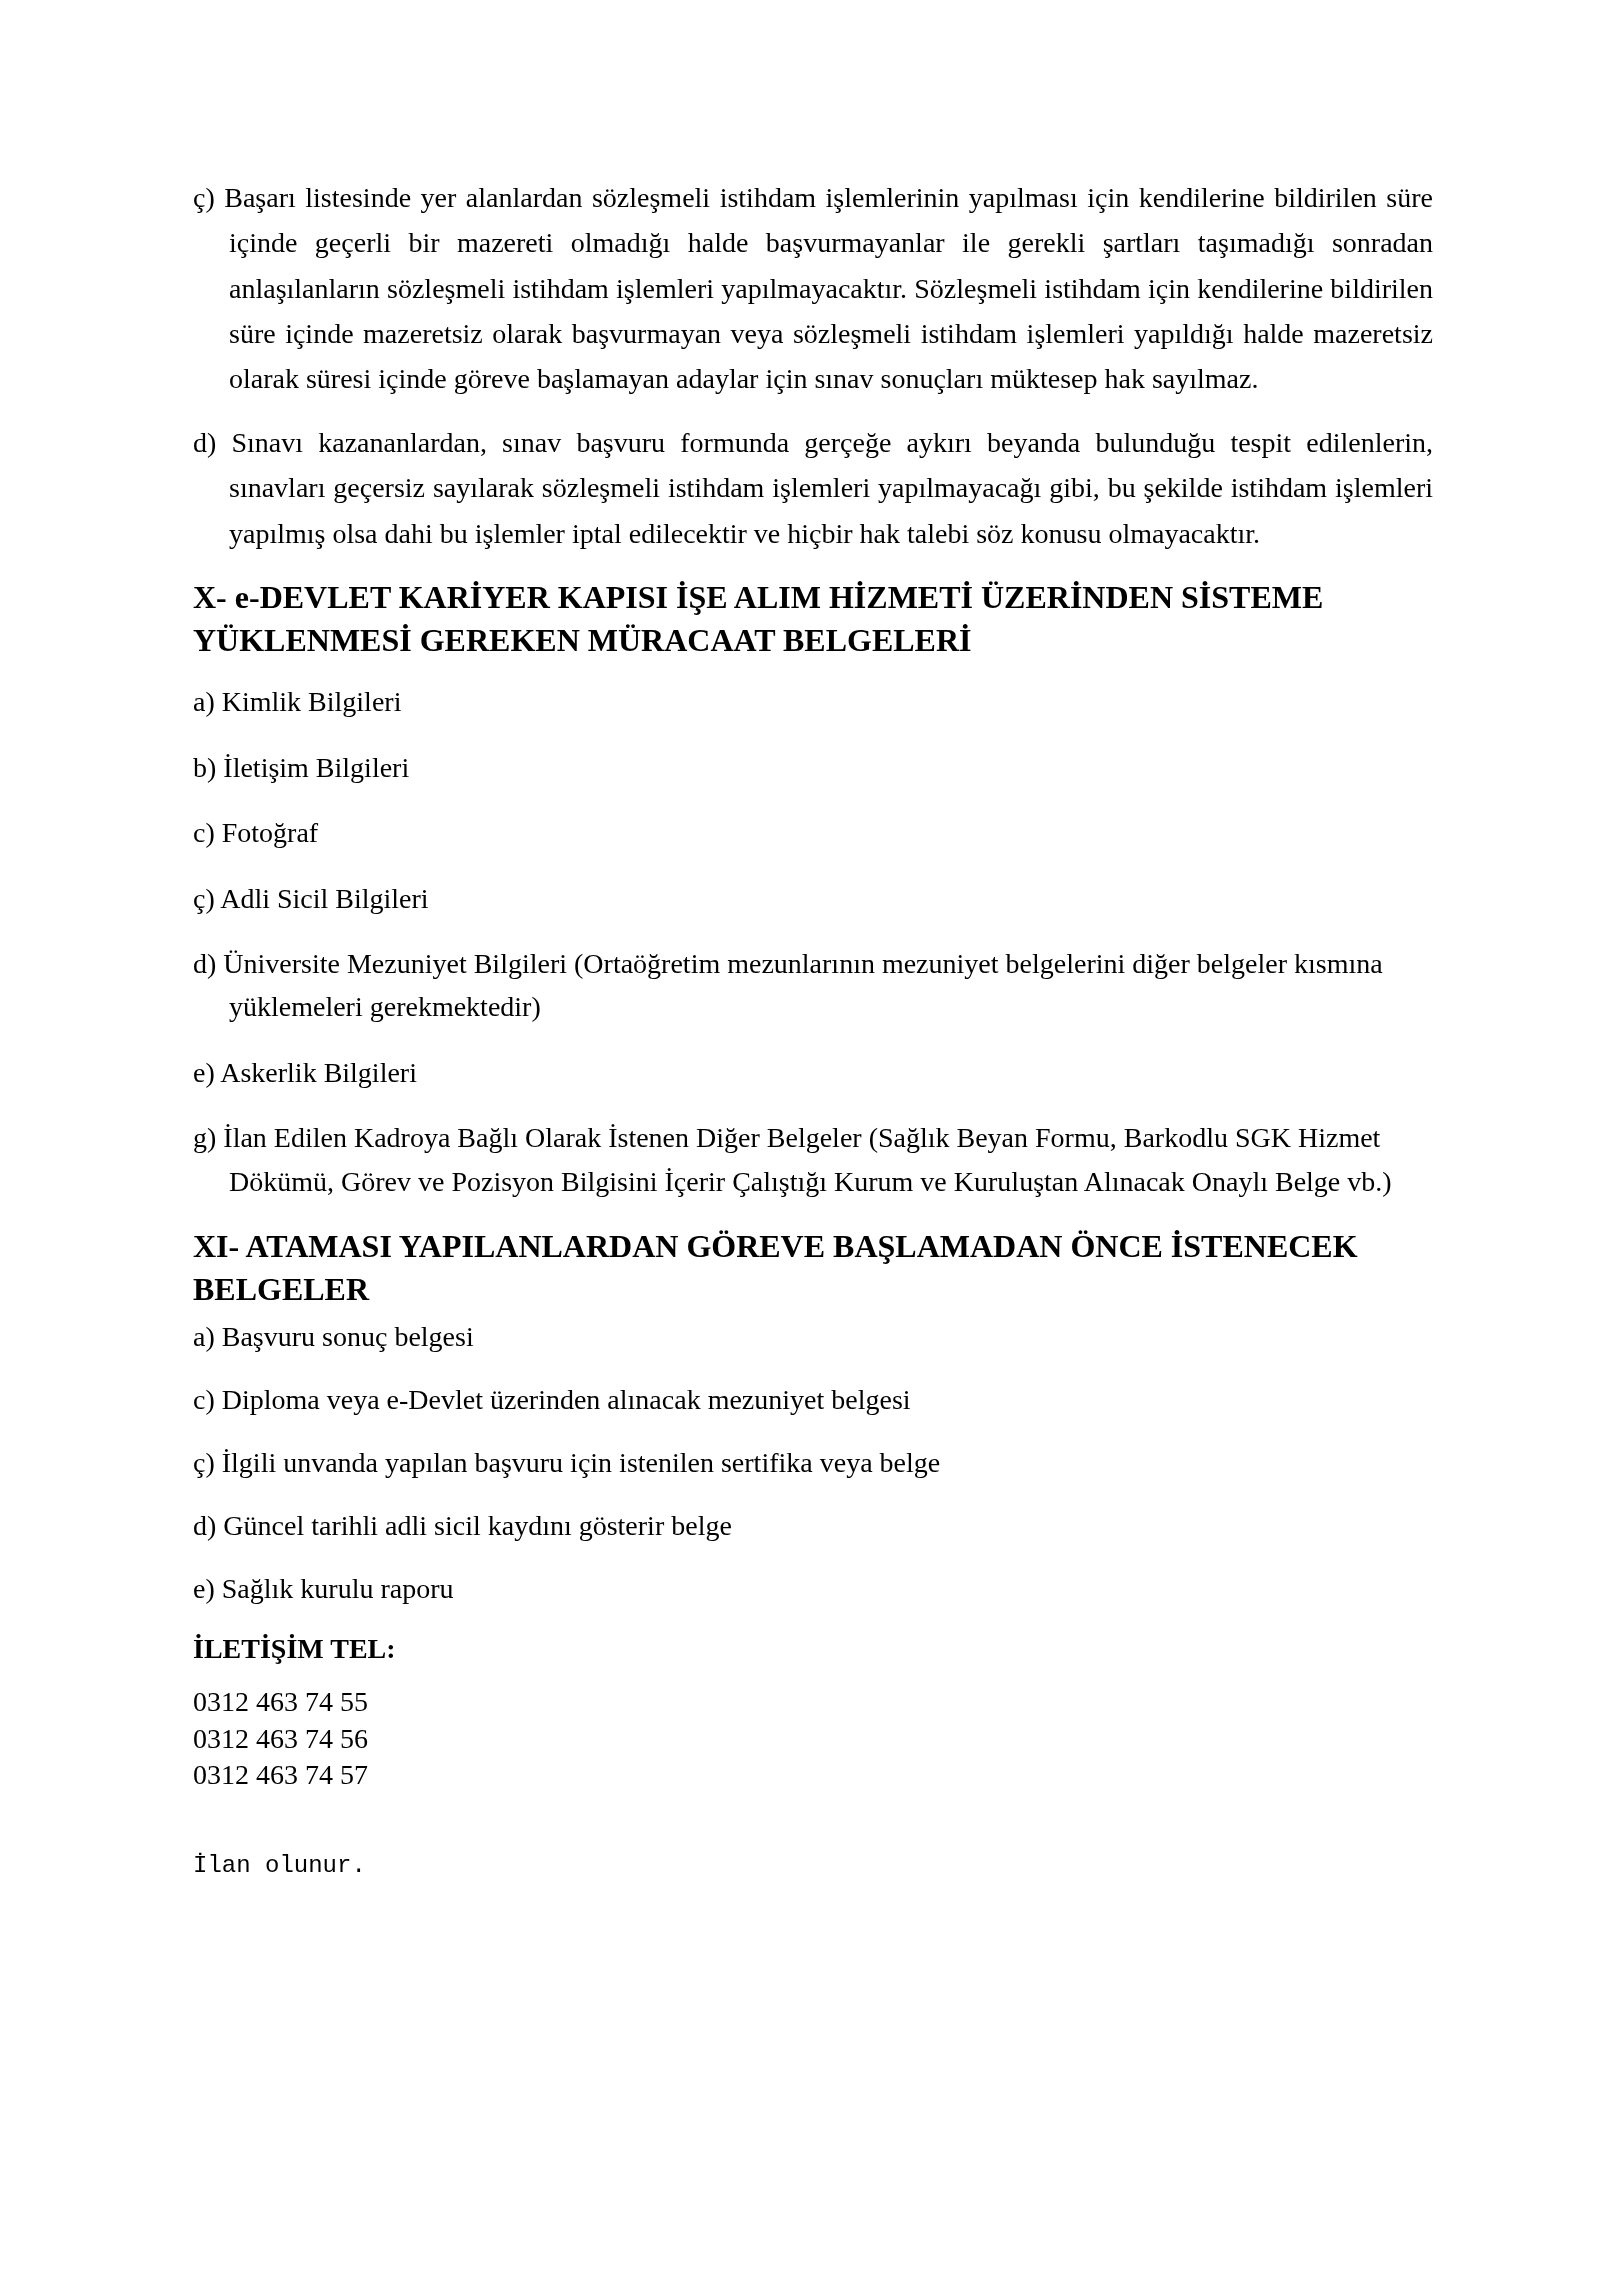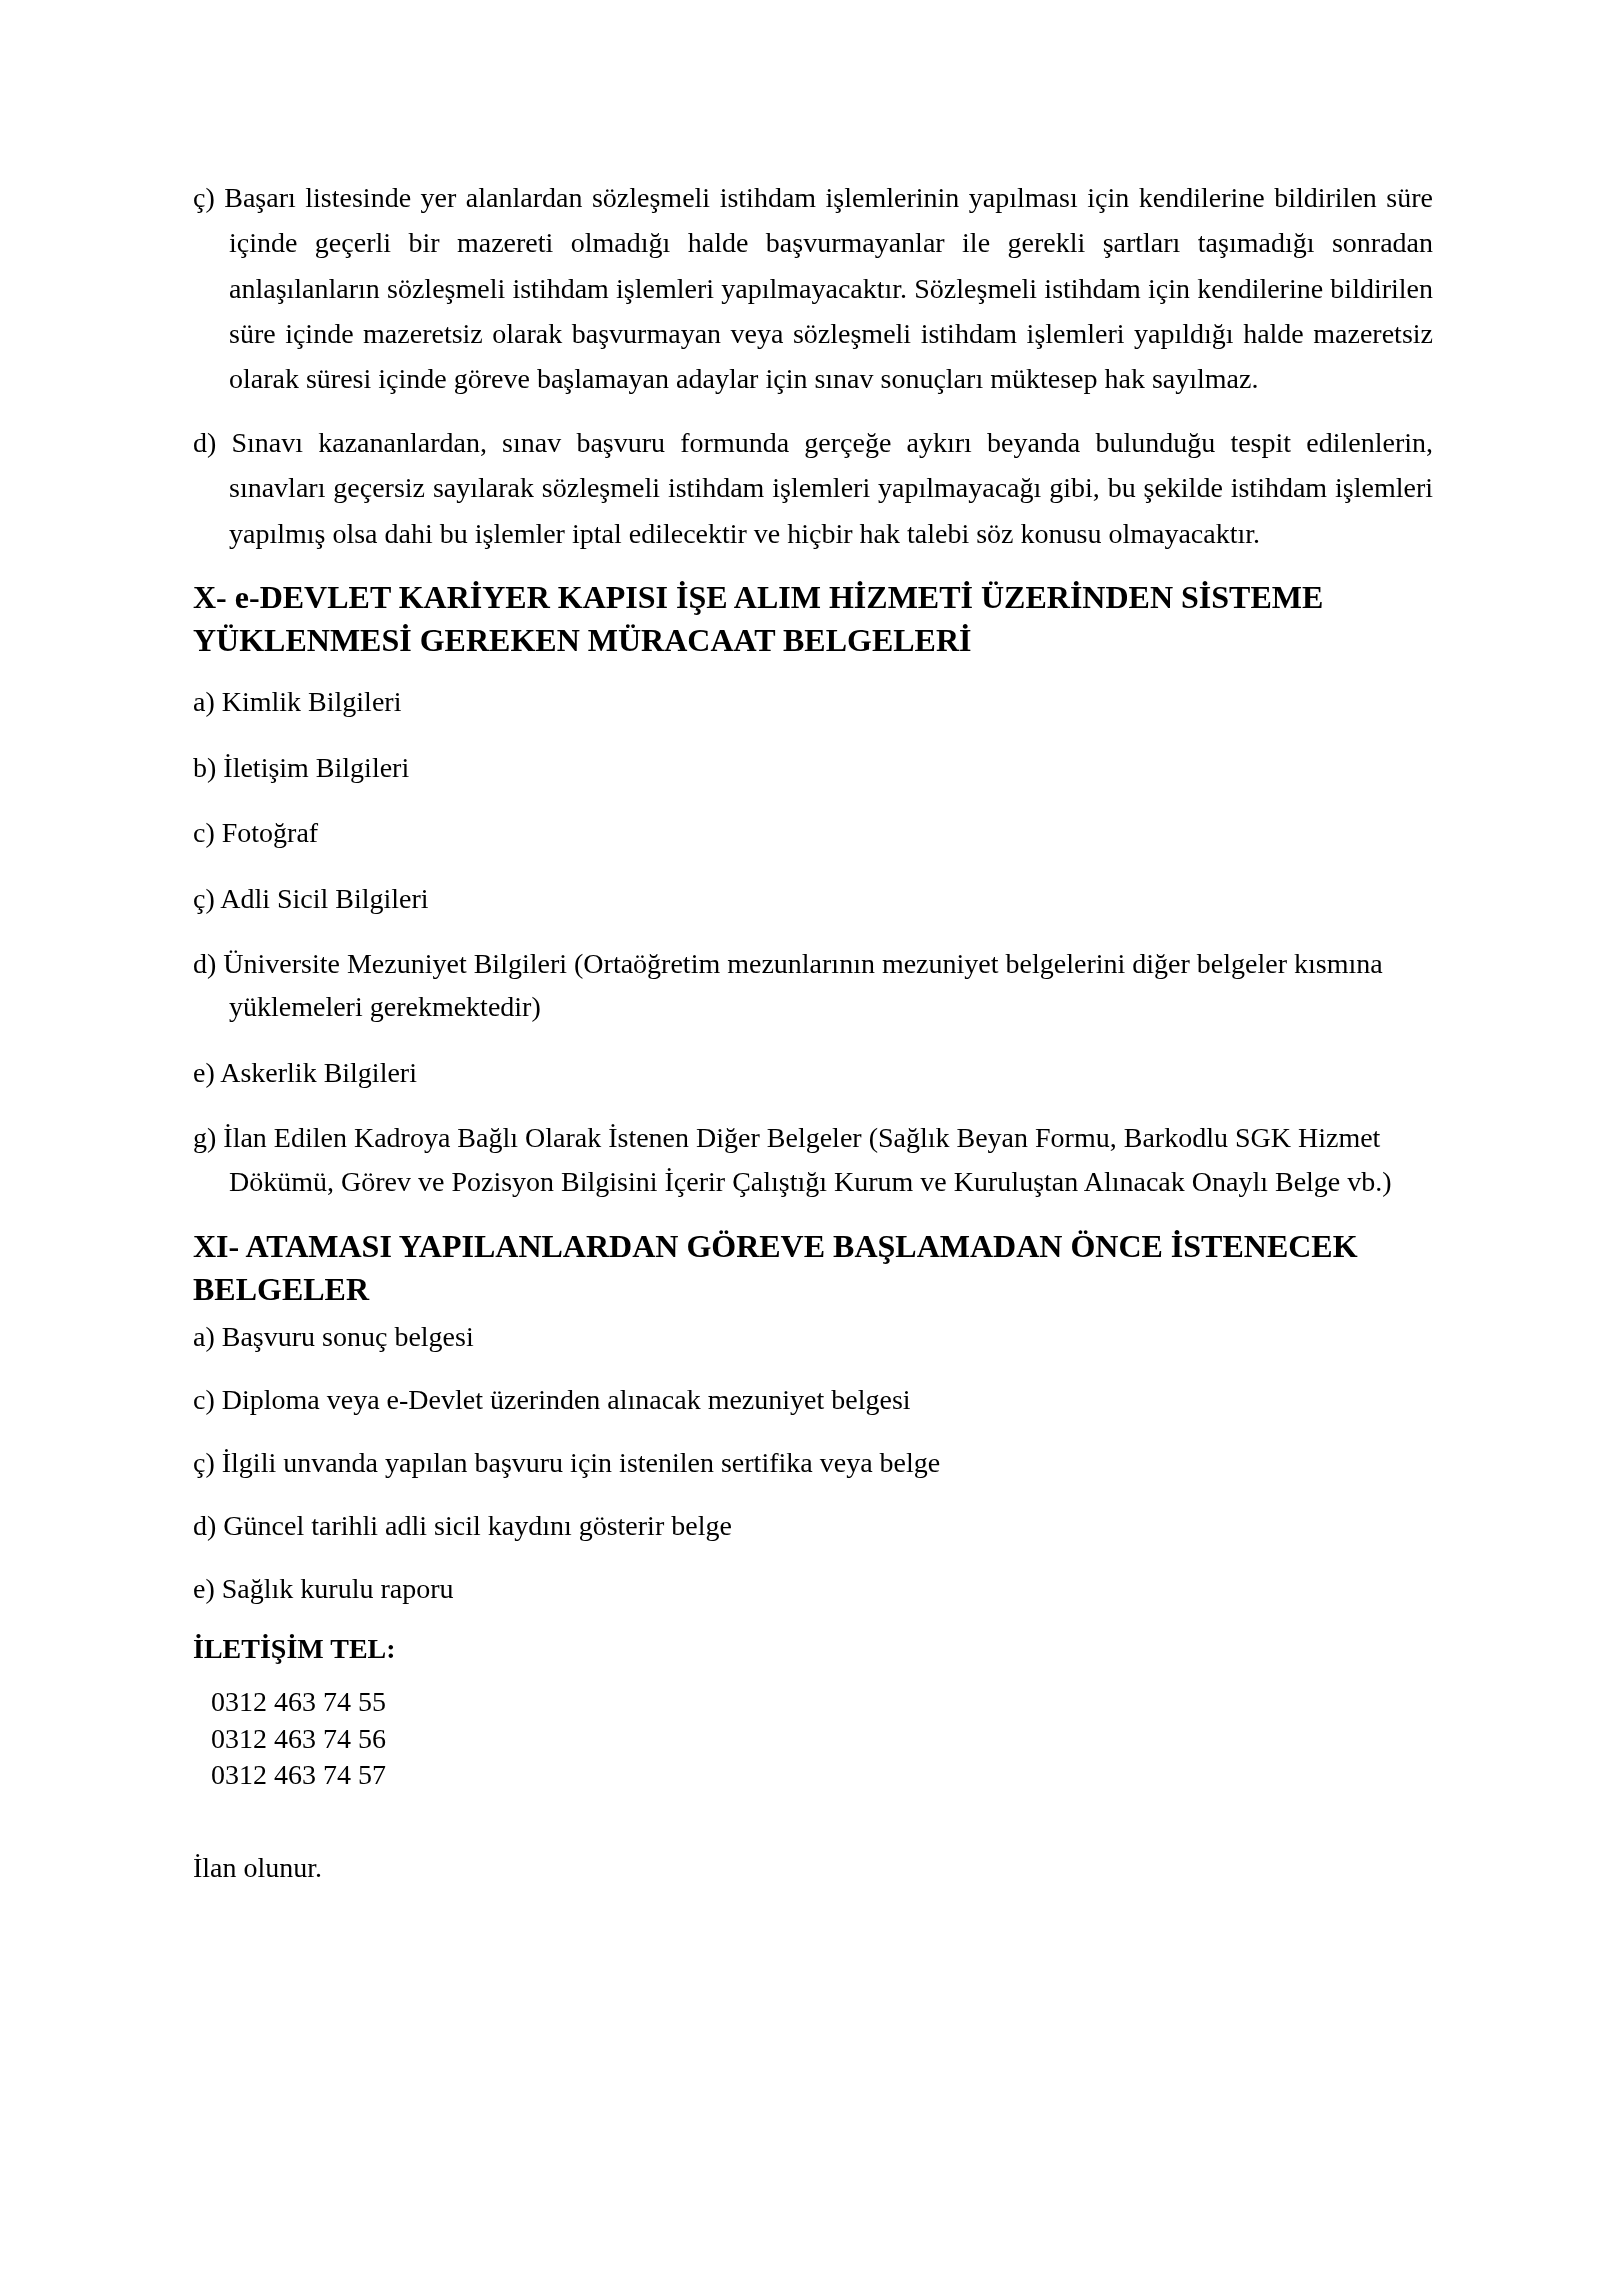--- a/index.html
+++ b/index.html
@@ -73,25 +73,25 @@
     font-weight: bold;
     margin: 22px 0 19.6px 0;
   }
   .phone-list {
     font-size: 28px;
     line-height: 1.30;
     margin: 0;
   }
   .phone {
     display: block;
-    margin-left: 18px;
   }
   .closing {
-    font-size: 28px;
+    font-size: 24px;
     margin: 59px 0 0 0;
+    font-family: Liberation Mono, monospace;
   }
 </style>
 </head>
 <body>
 
 <div class="page">
   <div class="content">
 
     <p class="para">ç)  Başarı listesinde yer alanlardan sözleşmeli istihdam işlemlerinin yapılması için kendilerine bildirilen süre içinde geçerli bir mazereti olmadığı halde başvurmayanlar ile gerekli şartları taşımadığı sonradan anlaşılanların sözleşmeli istihdam işlemleri yapılmayacaktır. Sözleşmeli istihdam için kendilerine bildirilen süre içinde mazeretsiz olarak başvurmayan veya sözleşmeli istihdam işlemleri yapıldığı halde mazeretsiz olarak süresi içinde göreve başlamayan adaylar için sınav sonuçları müktesep hak sayılmaz.</p>
 

